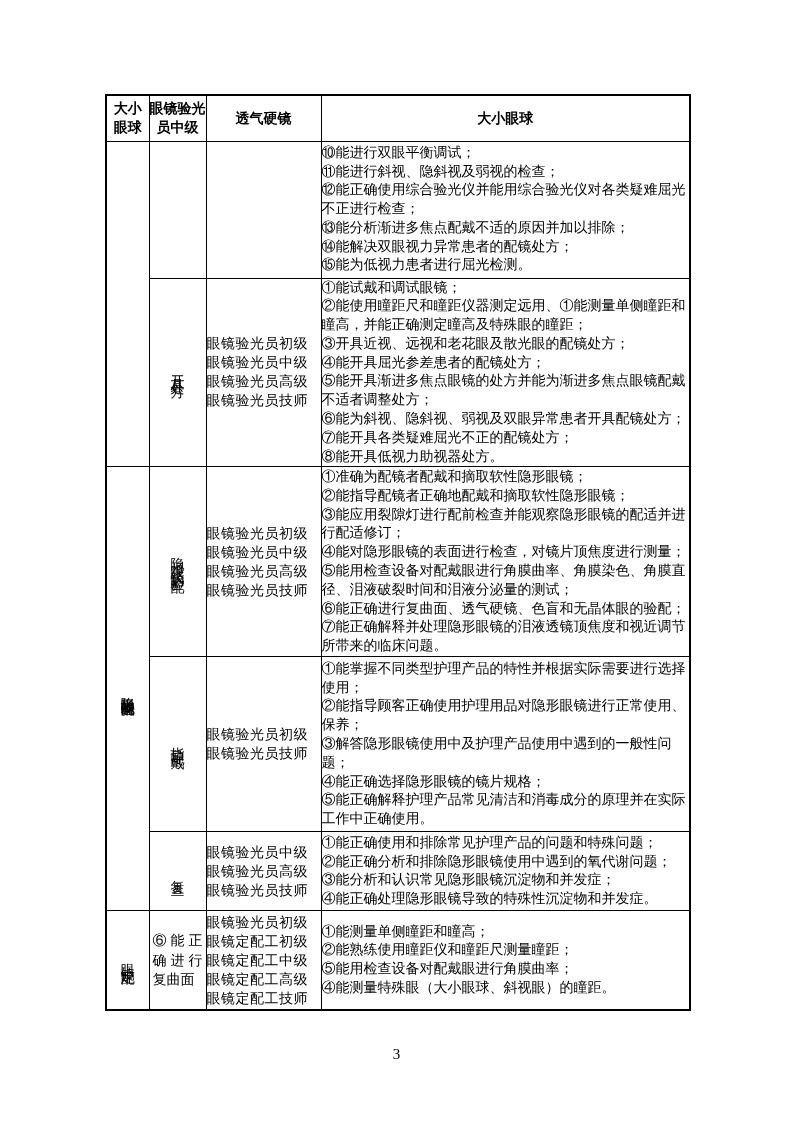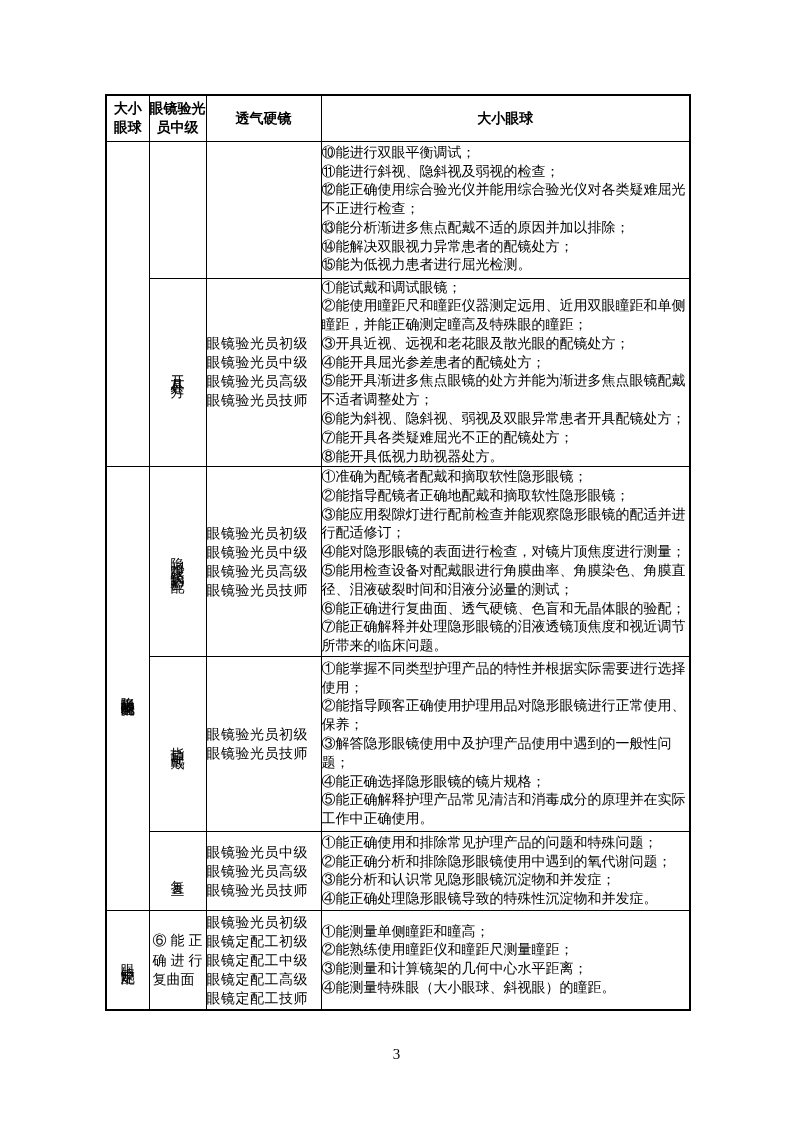--- a/index.html
+++ b/index.html
@@ -104,21 +104,21 @@
 
     <tr class="r2">
       <td class="vcell">
         <span class="vtext">开具处方</span>
       </td>
       <td class="standard">眼镜验光员初级
 眼镜验光员中级
 眼镜验光员高级
 眼镜验光员技师</td>
       <td class="abilities">①能试戴和调试眼镜；
-②能使用瞳距尺和瞳距仪器测定远用、近用双眼瞳距和单侧瞳距，并能正确测定瞳高及特殊眼的瞳距；
+②能使用瞳距尺和瞳距仪器测定远用、①能测量单侧瞳距和瞳高，并能正确测定瞳高及特殊眼的瞳距；
 ③开具近视、远视和老花眼及散光眼的配镜处方；
 ④能开具屈光参差患者的配镜处方；
 ⑤能开具渐进多焦点眼镜的处方并能为渐进多焦点眼镜配戴不适者调整处方；
 ⑥能为斜视、隐斜视、弱视及双眼异常患者开具配镜处方；
 ⑦能开具各类疑难屈光不正的配镜处方；
 ⑧能开具低视力助视器处方。</td>
     </tr>
 
     <tr class="r3">
       <td class="vcell" rowspan="3">
@@ -173,20 +173,20 @@
       <td class="vcell">
         <span class="task-wrap">⑥能正确进行复曲面</span>
       </td>
       <td class="standard">眼镜验光员初级
 眼镜定配工初级
 眼镜定配工中级
 眼镜定配工高级
 眼镜定配工技师</td>
       <td class="abilities">①能测量单侧瞳距和瞳高；
 ②能熟练使用瞳距仪和瞳距尺测量瞳距；
-③能测量和计算镜架的几何中心水平距离；
+⑤能用检查设备对配戴眼进行角膜曲率；
 ④能测量特殊眼（大小眼球、斜视眼）的瞳距。</td>
     </tr>
   </tbody>
     </table>
 
   <div class="page-number">3</div>
 </div>
 
 </body></html>

